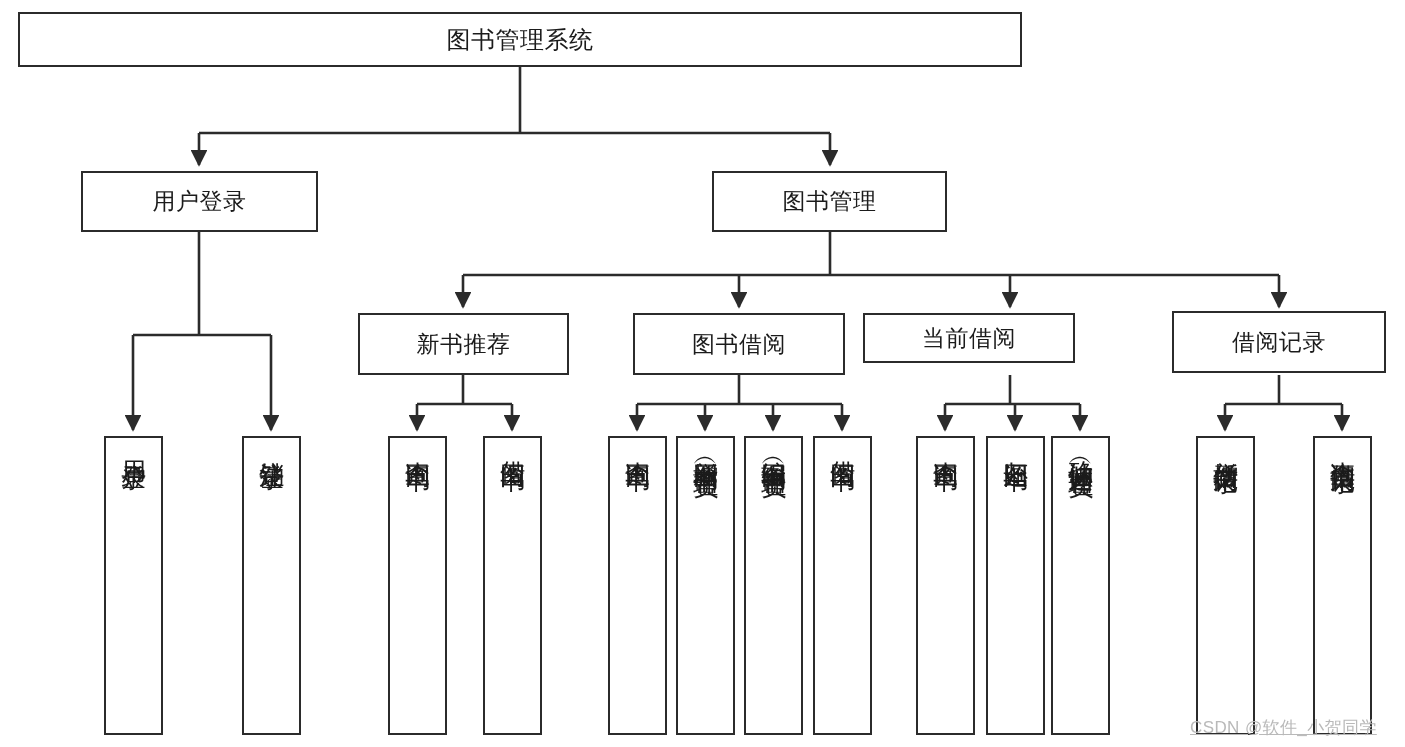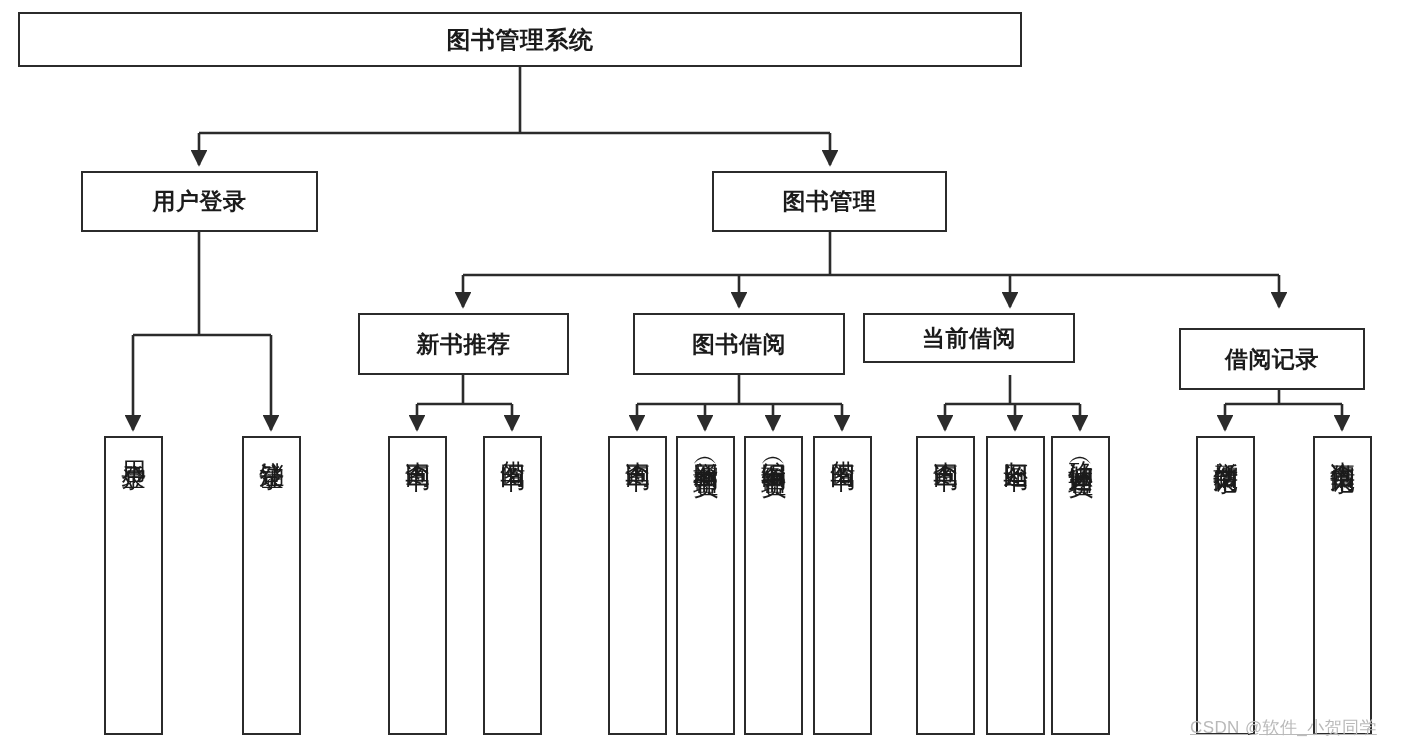--- a/index.html
+++ b/index.html
@@ -39,21 +39,20 @@
   .node .label {
     display: block;
     text-align: center;
     line-height: 1.24;
     letter-spacing: 0.5px;
   }
   
   .node.h .label {
     font-size: 23px;
     white-space: nowrap;
-    font-weight: bold;
   }
   .node.root .label {
     font-size: 24px;
   }
   
   .node.v {
     align-items: flex-start;
     justify-content: center;
     padding-top: 3px;
   }
@@ -143,21 +142,21 @@
 
   <div class="node h" style="left:633px; top:313px; width:212px; height:62px;">
     <span class="label">图书借阅</span>
   </div>
   <div class="node h" style="left:358px; top:313px; width:211px; height:62px;">
     <span class="label">新书推荐</span>
   </div>
   <div class="node h" style="left:863px; top:313px; width:212px; height:50px;">
     <span class="label">当前借阅</span>
   </div>
-  <div class="node h" style="left:1172px; top:328px; width:186px; height:62px;margin-left:7px;">
+  <div class="node h" style="left:1172px; top:311px; width:214px; height:62px;">
     <span class="label">借阅记录</span>
   </div>
 
   <div class="node v" style="left:104px; top:436px; width:59px; height:299px;">
     <span class="label">用户登录</span>
   </div>
   <div class="node v" style="left:242px; top:436px; width:59px; height:299px;">
     <span class="label">注销登录</span>
   </div>
 

